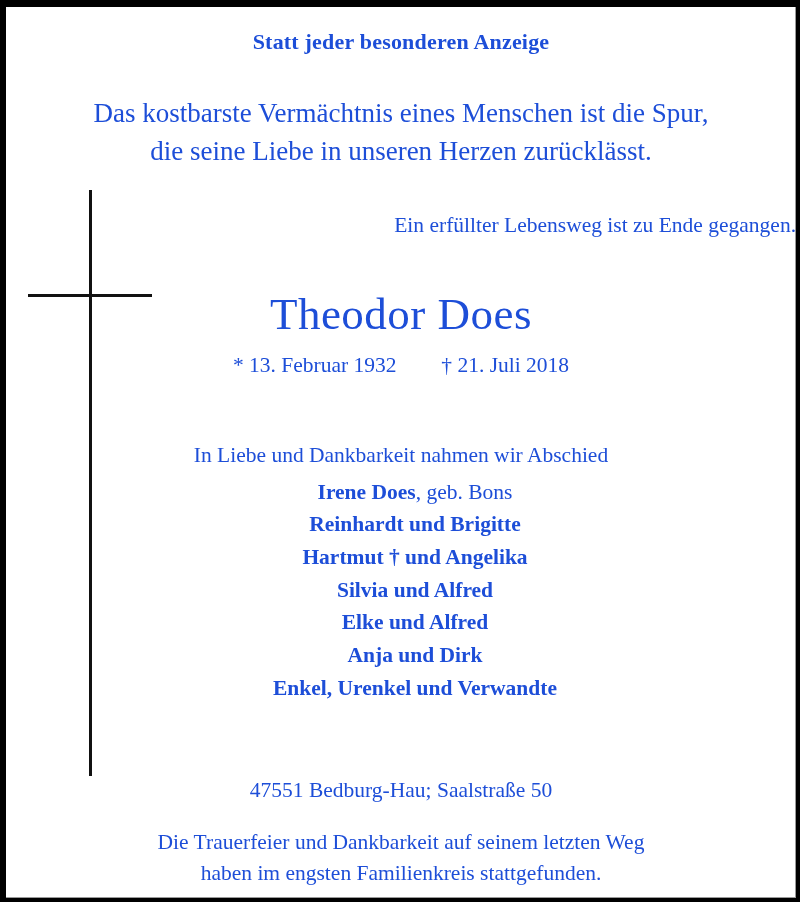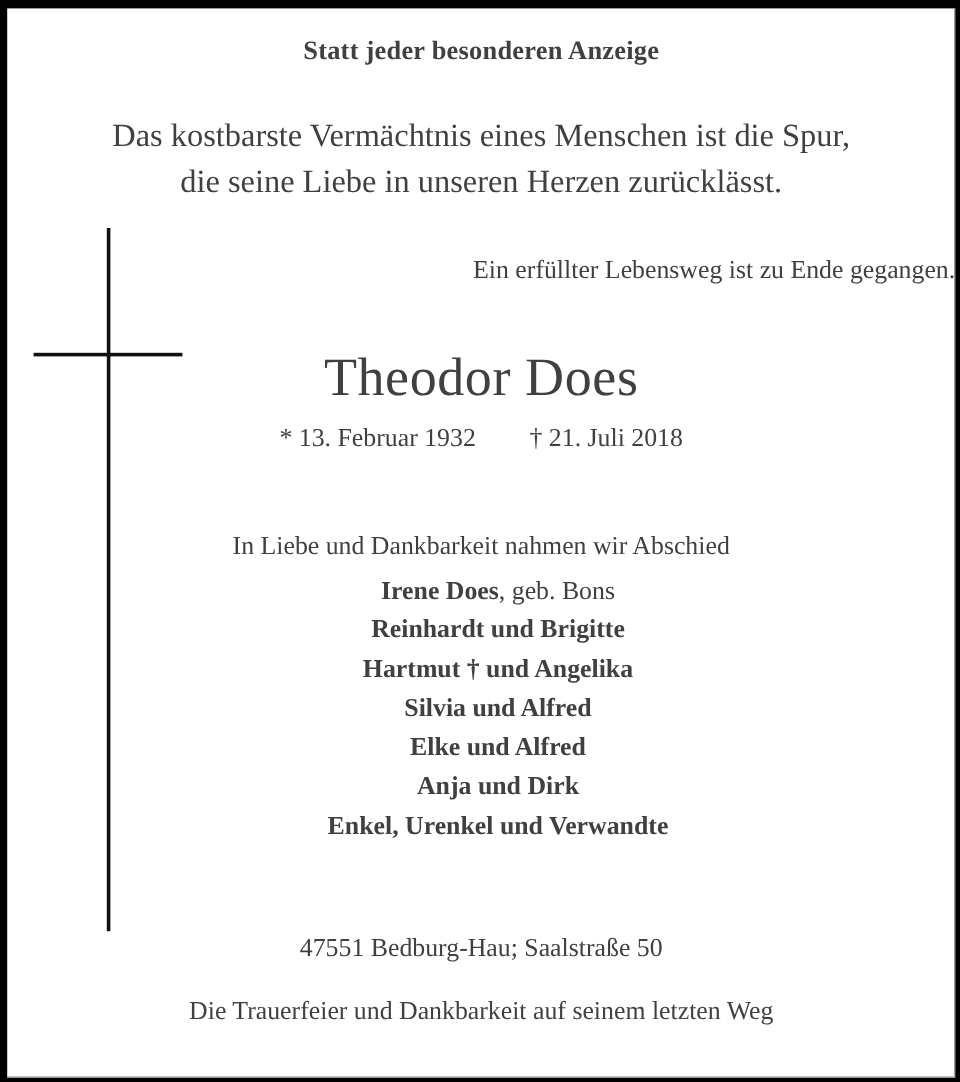--- a/index.html
+++ b/index.html
@@ -8,21 +8,21 @@
     background: #ffffff;
   }
 
   .obituary-page {
     position: relative;
     width: 800px;
     height: 902px;
     box-sizing: border-box;
     background: #ffffff;
     font-family: "Liberation Serif", "DejaVu Serif", serif;
-    color: #404040;
+    color: #1d4ed8;
     overflow: hidden;
   }
 
   
   .frame-top {
     position: absolute;
     left: 0; top: 0;
     width: 800px; height: 7px;
     background: #000000;
   }
@@ -201,16 +201,17 @@
       </div>
       <div class="mourner-line">
         <span>Enkel, Urenkel und Verwandte</span><span class="regular"></span>
       </div>
     </div>
 
     <div class="address">47551 Bedburg-Hau; Saalstraße 50</div>
 
     <div class="closing">
       <div>Die Trauerfeier und Dankbarkeit auf seinem letzten Weg</div>
+      <div>haben im engsten Familienkreis stattgefunden.</div>
     </div>
 
   </div>
 </div>
 
 </body></html>

